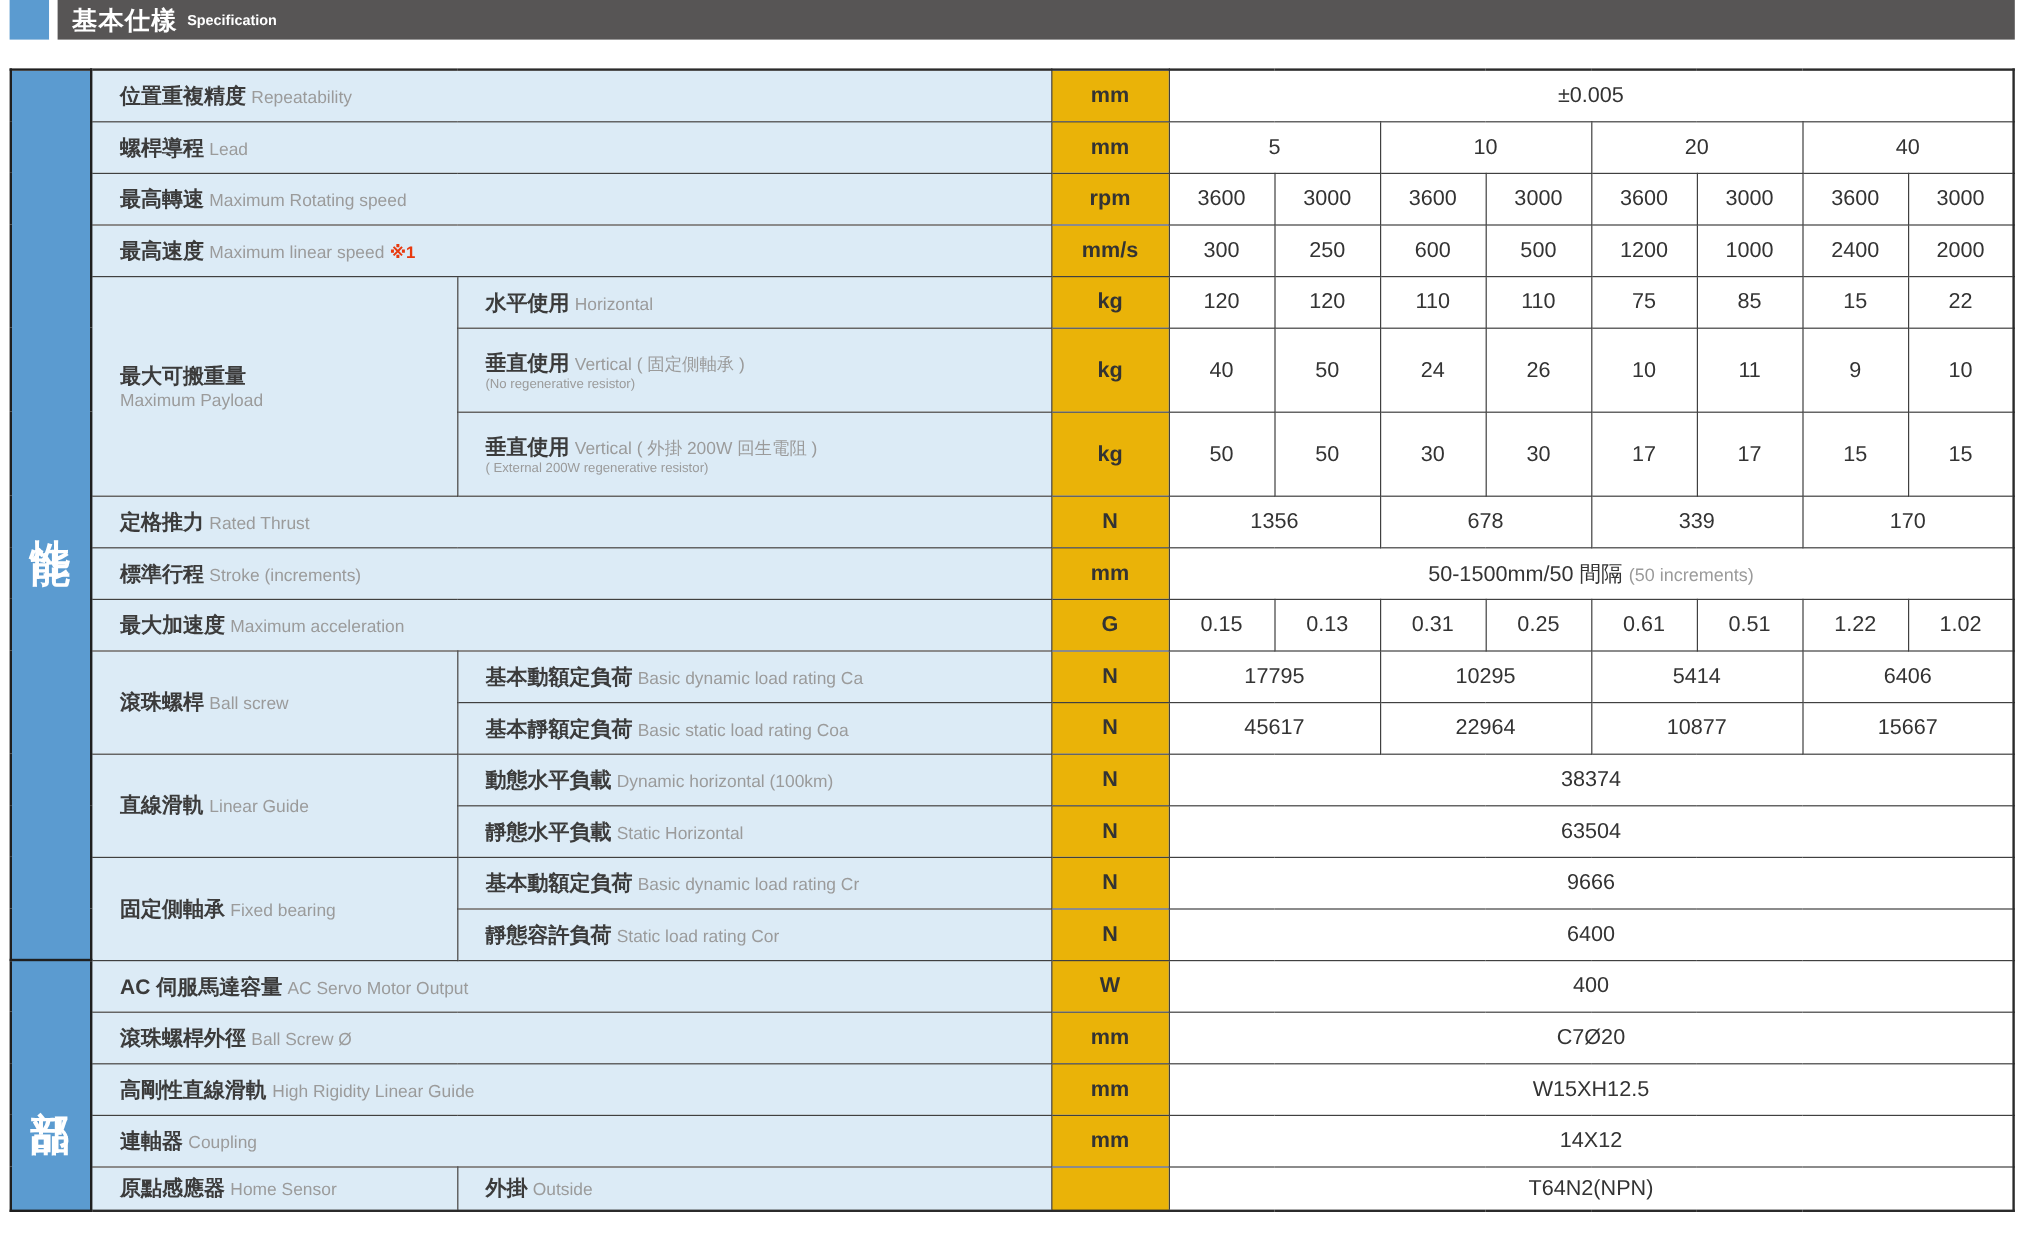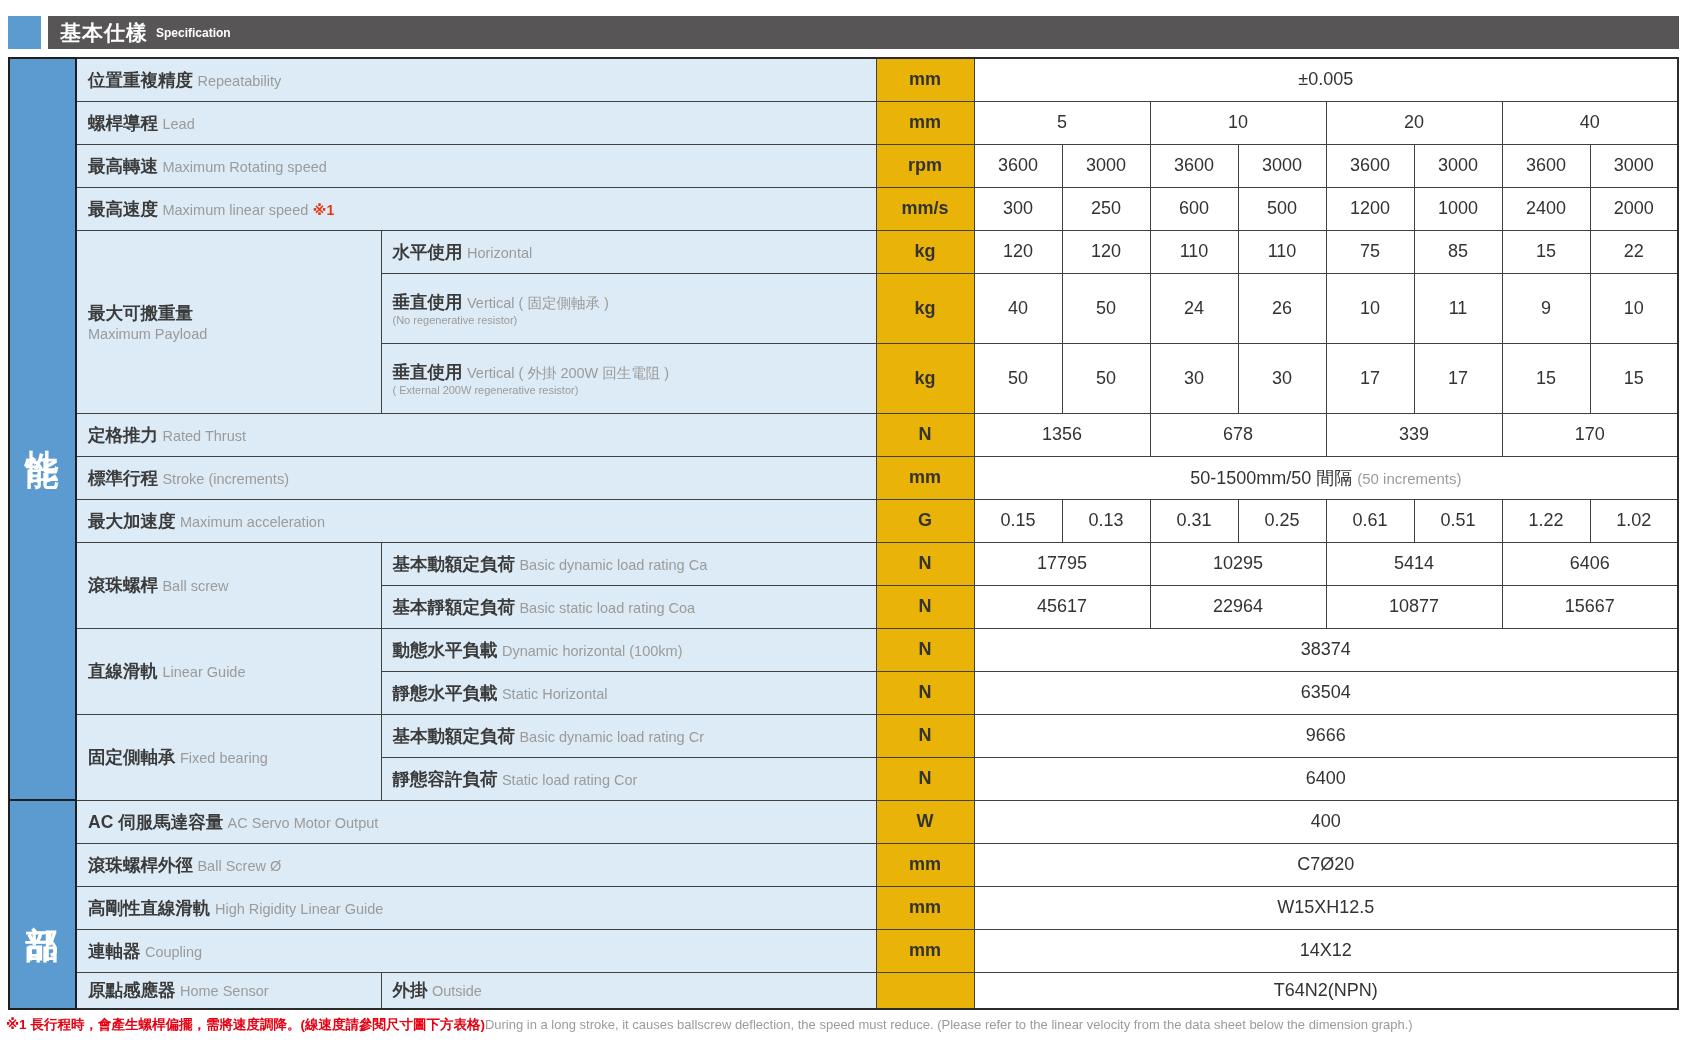--- a/index.html
+++ b/index.html
@@ -1,39 +1,39 @@
 <!DOCTYPE html>
 <html><head>
 <meta charset="utf-8">
 <style>
   * { box-sizing: border-box; margin: 0; padding: 0; }
   html,body { width:1685px; height:1043px; background:#fff;
     font-family:"Liberation Sans","DejaVu Sans",sans-serif; }
   .page { position:relative; width:1685px; height:1043px; overflow:hidden; }
 
   
-  .titlebar { position:absolute; left:8px; top:16px; width:1671px; height:33px; display:flex; }
+  .titlebar { position:absolute; left:8px; top:0; width:1671px; height:33px; display:flex; }
   .title-square { width:33px; height:33px; background:#5b9bd0; flex:0 0 33px; }
   .title-gap { width:7px; flex:0 0 7px; background:#fff; }
   .title-bar { flex:1; background:#575555; color:#fff; display:flex; align-items:center; padding-left:12px; }
   .title-zh { font-size:21px; font-weight:bold; letter-spacing:1px; }
   .title-en { font-size:12px; font-weight:bold; margin-left:8px;text-align:right; }
 
   
   table.spec { position:absolute; left:8px; top:57px; width:1669px;
     border-collapse:collapse; table-layout:fixed; border:2.5px solid #2b2b2b; }
   td { border:1.6px solid #404040; vertical-align:middle; overflow:hidden; }
   tr.h43 { height:43px; } tr.h70 { height:70px; } tr.h38 { height:37px; }
 
   td.side { background:#5b9bd0; border:2px solid #1f1f1f; }
   .side-label { writing-mode:vertical-rl; text-orientation:upright;
     font-size:33px; font-weight:bold; color:#fff; margin:0 auto; line-height:1;
     letter-spacing:6px; display:block; text-align:center; }
 
-  td.label { background:#dcebf6; text-align:left; padding:2px 6px 2px 11px; }
+  td.label { background:#dcebf6; text-align:left; padding:2px 6px 2px 23px; }
   td.unit  { background:#eab308; text-align:center; font-weight:bold; font-size:18px; color:#333; }
   td.val   { background:#fff; text-align:center; font-size:18px; color:#333; }
   .zh  { font-weight:bold; font-size:17.5px; color:#3b3b3b; }
   .en  { font-size:14.5px; color:#9b9b9b; }
   .en2 { display:block; font-size:11px; color:#9b9b9b; line-height:1.1; }
   .note-red { color:#e8380d; font-weight:bold; font-size:14px; }
   .val-sub { color:#9b9b9b; font-size:15px; }
 
   
   .footnote { position:absolute; left:6px; top:1014px; width:1675px; line-height:1.25; }
@@ -341,17 +341,14 @@
       <td class="label">
         <span class="zh">外掛</span>
         <span class="en">Outside</span>
       </td>
       <td class="unit"></td>
       <td class="val" colspan="8">T64N2(NPN)</td>
     </tr>
   </tbody>
     </table>
 
-  <div class="footnote">
-    <span class="fn-red">※1 長行程時，會產生螺桿偏擺，需將速度調降。(線速度請參閱尺寸圖下方表格)</span><span class="fn-gray">During in a long stroke, it causes ballscrew deflection, the speed must reduce. (Please refer to the linear velocity from the data sheet below the dimension graph.)</span>
-  </div>
 
 </div>
 
 </body></html>

